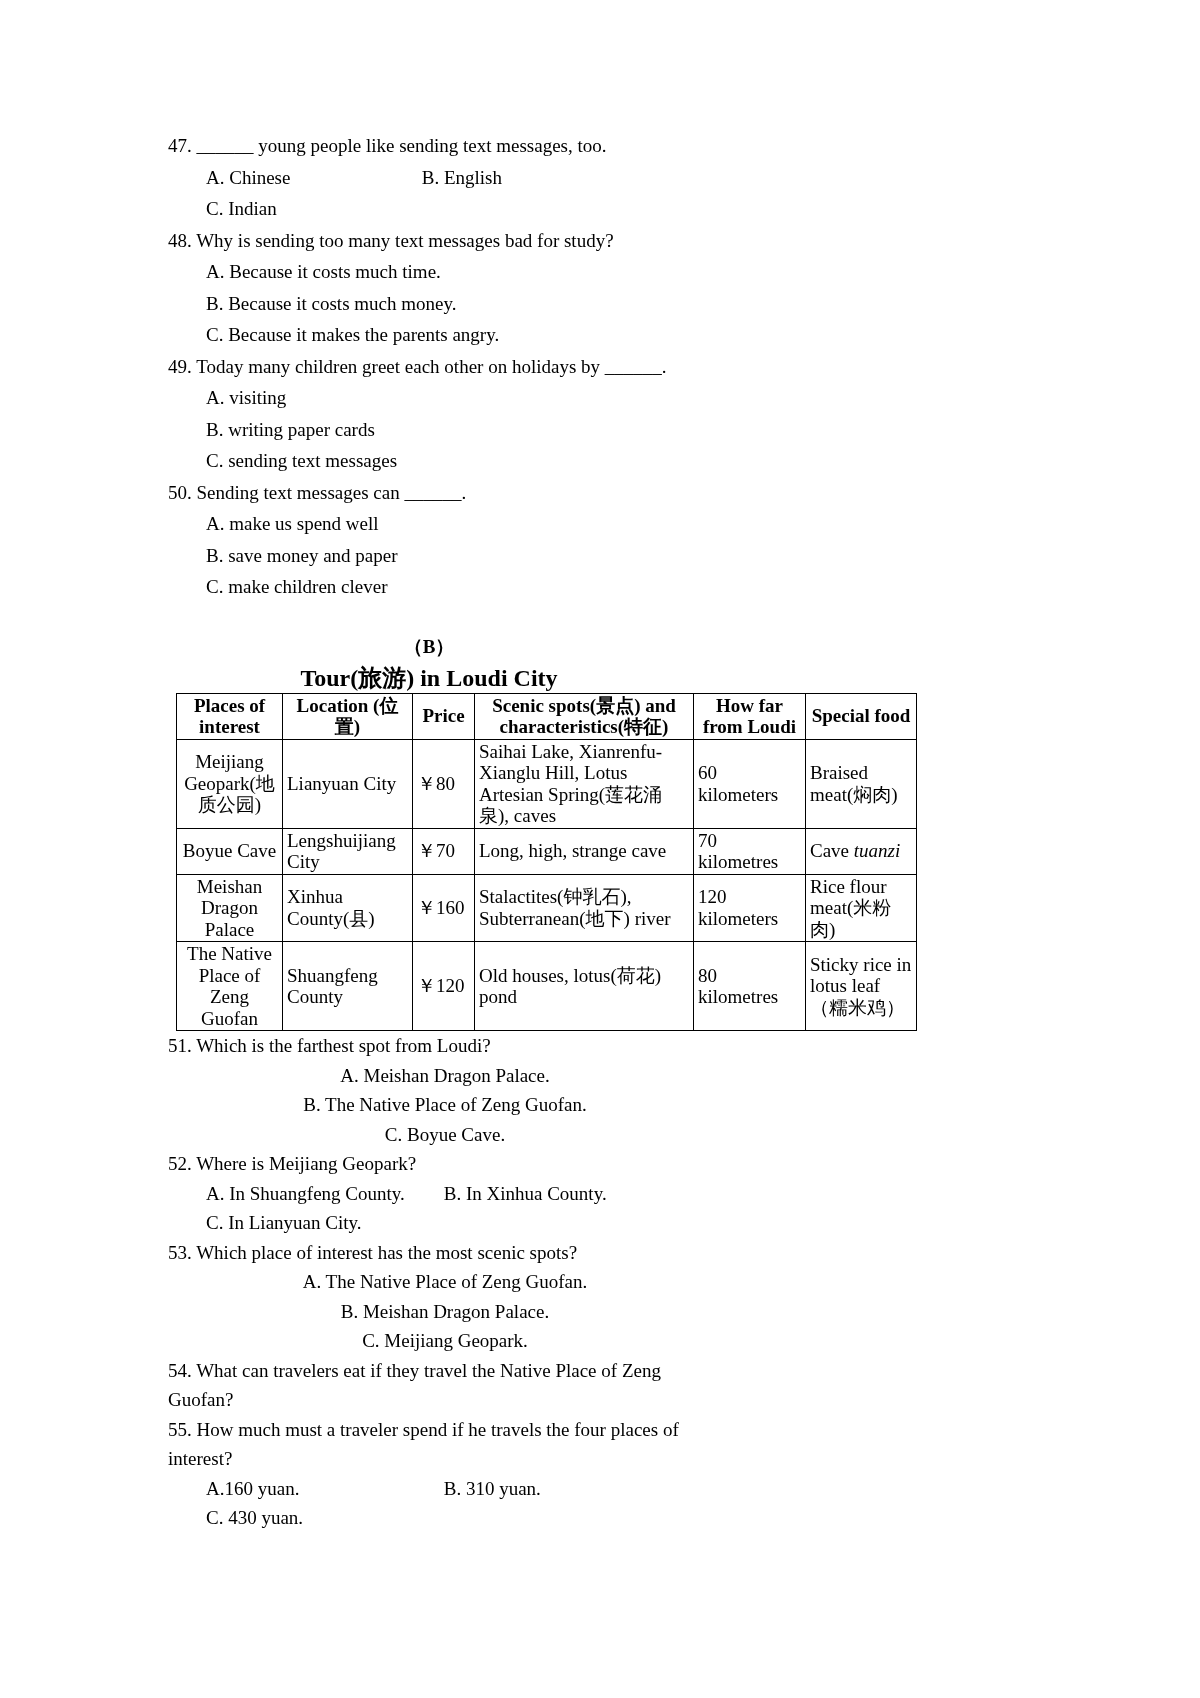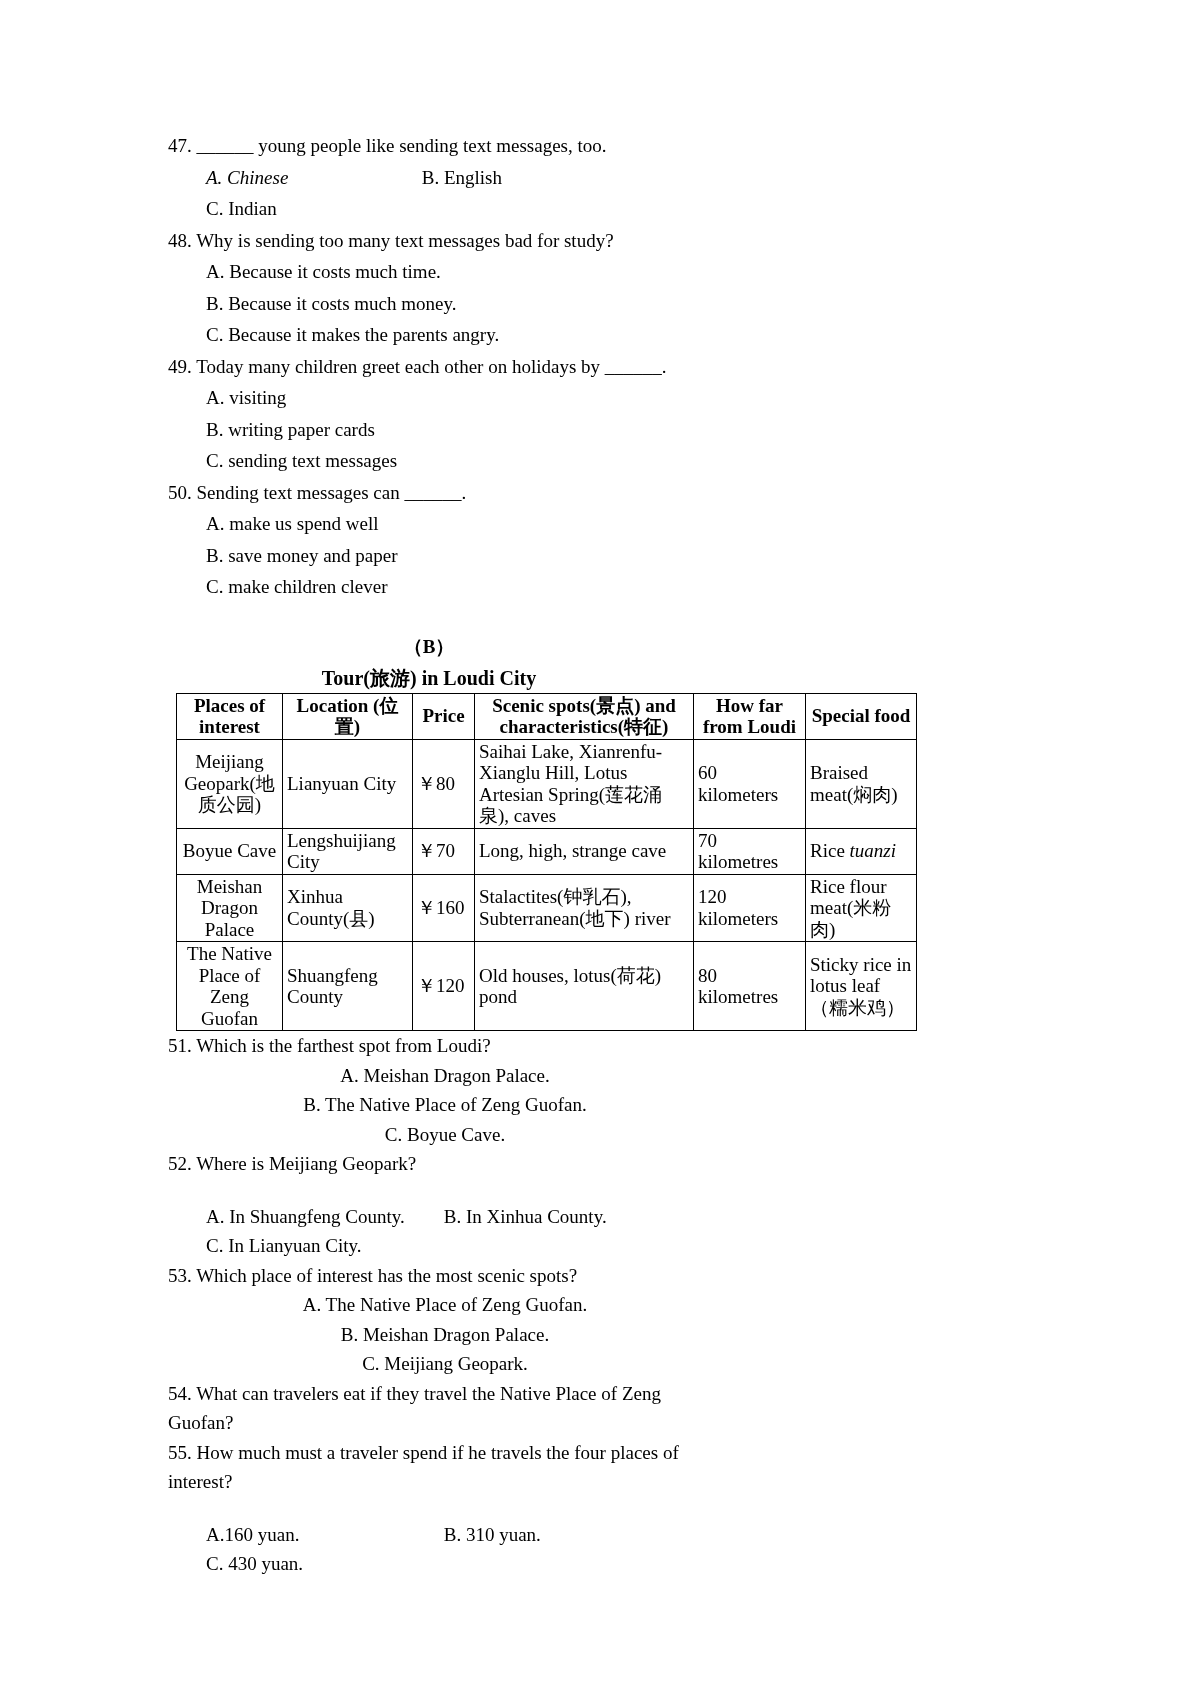--- a/index.html
+++ b/index.html
@@ -15,27 +15,27 @@
     width: 960px;
     min-height: 1698px;
     padding: 130px 270px 40px 168px;
   }
   .pa .line { line-height: 31.5px; }
   .pb .line { line-height: 29.5px; }
   .opt-stack { padding-left: 38px; }
   .pb .opt-stack { padding-left: 32px; text-align: center; }
   .opts-inline { padding-left: 38px; }
   .opt-i { display: inline-block; }
-  .ow1 { min-width: 193px; font-style: italic; }
+  .ow1 { min-width: 193px; }
   .ow2 { min-width: 238px; margin-left: 18px; }
-  .ow3 { min-width: 233px; margin-top: 23px; }
+  .ow3 { min-width: 233px; }
   .ow4 { min-width: 200px; }
   .center-bold { text-align: center; font-weight: bold; }
   .section-label { margin-top: 28px; line-height: 32px; }
-  .table-title { line-height: 30px; font-size: 20px; text-align: center; }
+  .table-title { line-height: 30px; font-size: 24px; text-align: center; }
   table.tour {
     border-collapse: collapse;
     width: 740px;
     margin-left: 8px;
     table-layout: fixed;
   }
   .tour th, .tour td {
     border: 1px solid #000;
     padding: 1px 4px;
     vertical-align: middle;
@@ -120,21 +120,21 @@
         <td>Saihai Lake, Xianrenfu-Xianglu Hill, Lotus Artesian Spring(莲花涌泉), caves</td>
         <td>60 kilometers</td>
         <td>Braised meat(焖肉)</td>
       </tr>
       <tr>
         <td class="place">Boyue Cave</td>
         <td>Lengshuijiang City</td>
         <td>￥70</td>
         <td>Long, high, strange cave</td>
         <td>70 kilometres</td>
-        <td><span>Rice </span><i>tuanzi</i></td>
+        <td><span>Cave </span><i>tuanzi</i></td>
       </tr>
       <tr>
         <td class="place">Meishan Dragon Palace</td>
         <td>Xinhua County(县)</td>
         <td>￥160</td>
         <td>Stalactites(钟乳石), Subterranean(地下) river</td>
         <td>120 kilometers</td>
         <td>Rice flour meat(米粉肉)</td>
       </tr>
       <tr>

